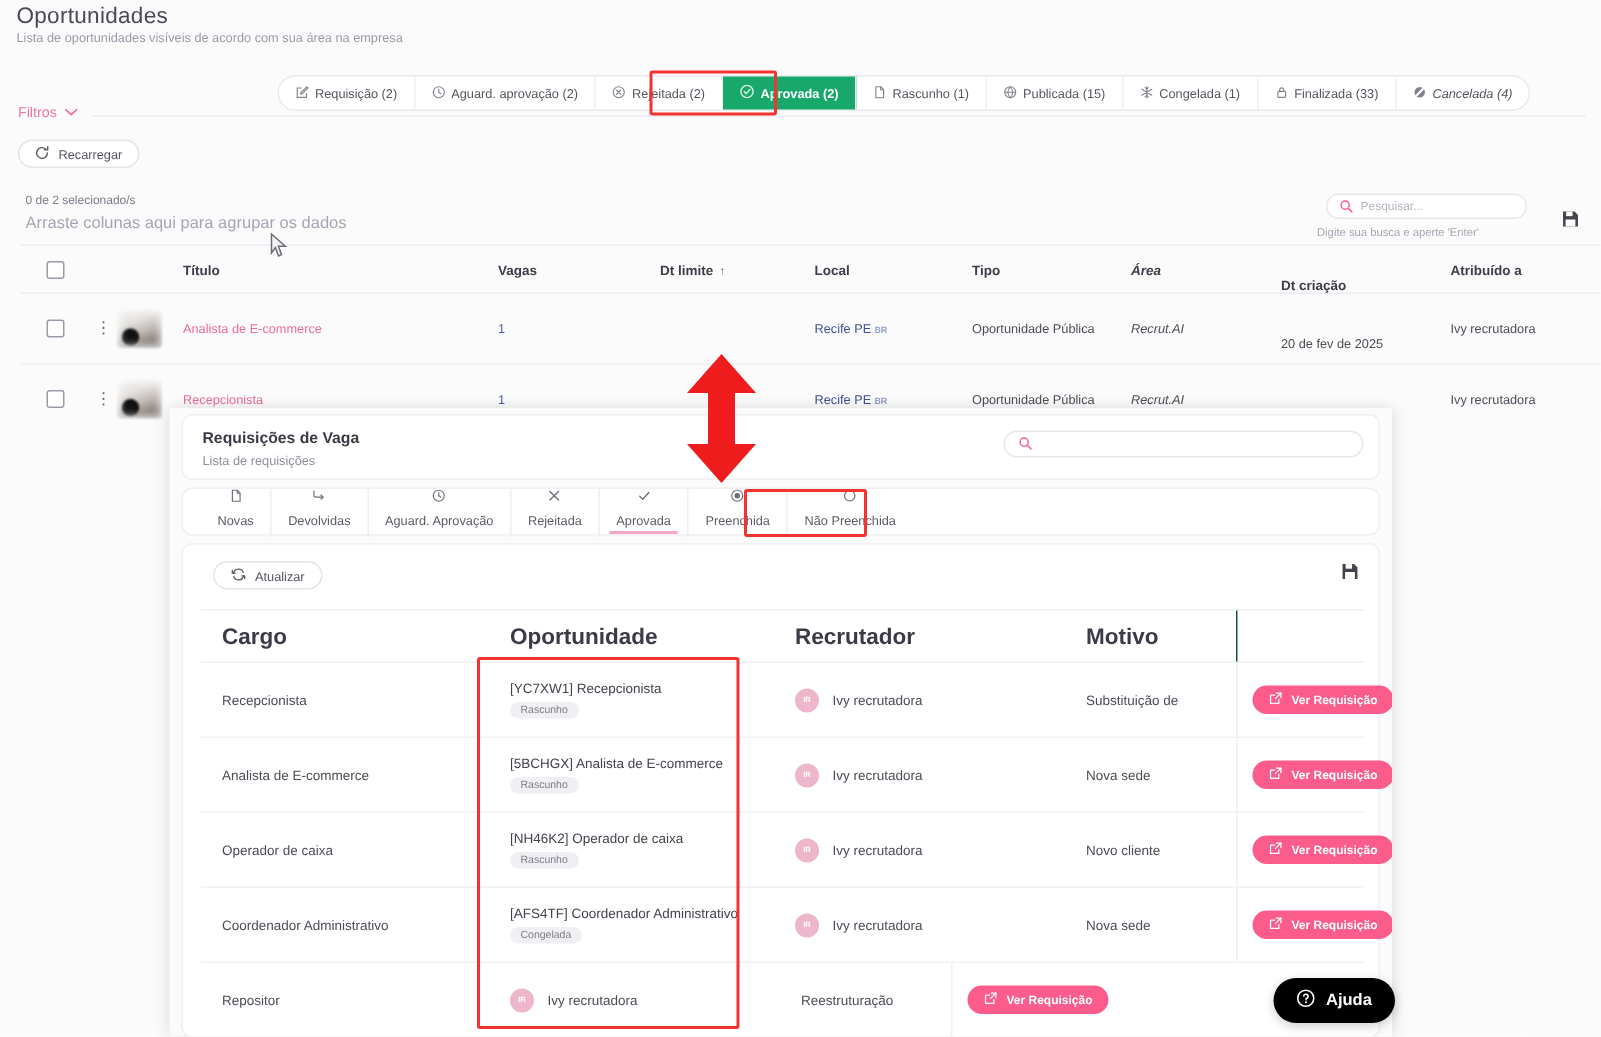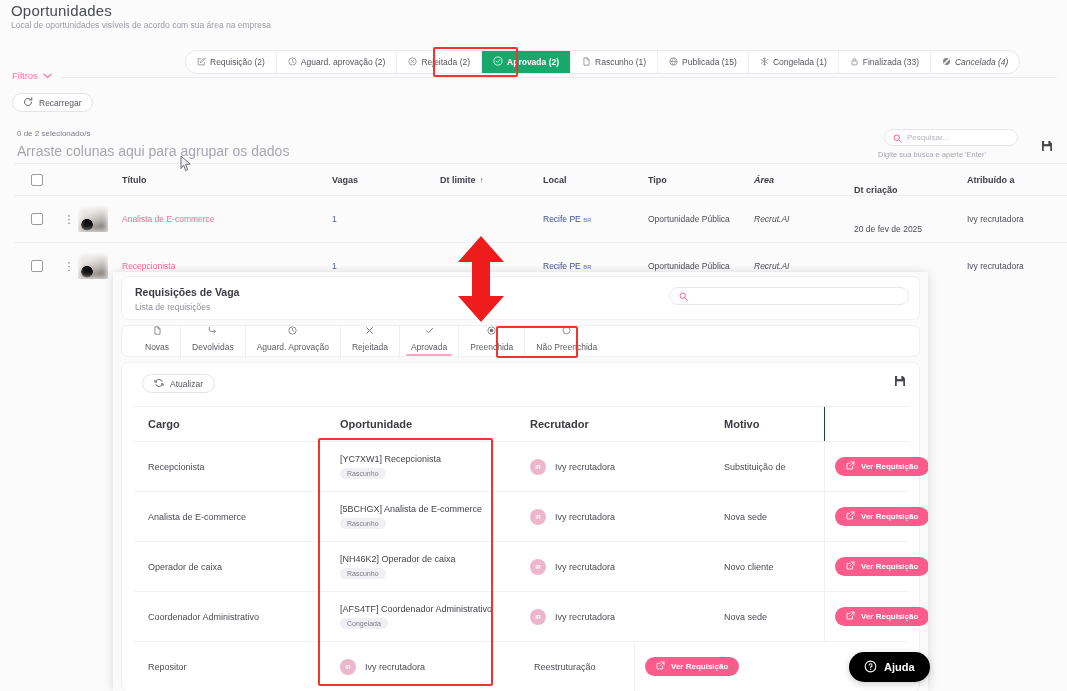--- a/index.html
+++ b/index.html
@@ -68,21 +68,21 @@
   .btn-outline {
     position: absolute; left: 12px; top: 93px;
     display: inline-flex; align-items: center; gap: 6px;
     height: 19px; padding: 0 10px;
     border: 1px solid #e3e3ea; border-radius: 10px; background: #fff;
     font-size: 8.5px; color: #55555f; cursor: pointer;
   }
 
   
   .sel-count { position: absolute; left: 17px; top: 129px; font-size: 8px; color: #7b7b87; }
-  .drag-hint { position: absolute; left: 17px; top: 143px; font-size: 14px; color: #a6a6b2; }
+  .drag-hint { position: absolute; left: 17px; top: 143px; font-size: 11px; color: #a6a6b2; }
 
   
   .usearch {
     position: absolute; left: 884px; top: 129px; width: 134px; height: 17px;
     border: 1px solid #e6e6ee; border-radius: 9px; background: #fff;
     display: flex; align-items: center; gap: 5px; padding: 0 8px;
   }
   .usearch .ph { font-size: 8px; color: #b4b4c0; }
   .usearch-hint { position: absolute; left: 878px; top: 150px; font-size: 7.5px; color: #a6a6b2; }
   .save-ic-upper { position: absolute; left: 1041px; top: 140px; font-size: 12px; color: #44444e; cursor: pointer; }
@@ -181,21 +181,21 @@
     display:inline-flex; align-items:center; gap:6px;
     border:1px solid #e3e3ea; border-radius:10px; background:#fff;
     font-size:8.5px; color:#55555f; cursor:pointer;
   }
   .save-ic-lower { position:absolute; left:772px; top:12px; font-size:12px; color:#44444e; cursor:pointer; }
 
   .ltable { position:absolute; left:12px; top:43px; width: 775px; }
   .ltable .lhr {
     display:flex; align-items:center; height:36px;
     border-top:1px solid #eeeef3; border-bottom:1px solid #eeeef3;
-    font-size:11px; font-weight:700; color:#3b3b46;
+    font-size:15px; font-weight:700; color:#3b3b46;
   }
   .ltable .lrow {
     display:flex; align-items:center; height:50px;
     border-bottom:1px solid #f1f1f5; font-size:9px; color:#4c4c57;
   }
   .lc-cargo { width:206px; flex:0 0 206px; padding-left:14px; }
   .lc-opor  { width:190px; flex:0 0 190px; }
   .lc-recr  { width:194px; flex:0 0 194px; display:flex; align-items:center; gap:9px; }
   .lc-moti  { width:101px; flex:0 0 101px; border-right:1px solid #efeff4; align-self:stretch; display:flex; align-items:center; }
   .lc-acts  { flex:1; display:flex; align-items:center; gap:13px; padding-left:10px; }
@@ -234,21 +234,21 @@
   .cursor { position:absolute; left:180px; top:155px; z-index:45; }
 </style>
 </head>
 <body>
 
 <div class="page-bg"></div>
 
 <div class="upper-wrap">
 
   <div class="pg-title">Oportunidades</div>
-  <div class="pg-sub">Local de oportunidades visíveis de acordo com sua área na empresa</div>
+  <div class="pg-sub">Lista de oportunidades visíveis de acordo com sua área na empresa</div>
 
   <div class="tabstrip" id="statusTabs">
       <div class="tab">
         <span class="ic"><svg width="9" height="9" viewBox="0 0 14 14">
             <path d="M11.6 1.4l1.2 1.2-6 6-1.6.4.4-1.6z" stroke="#6e6e7a" stroke-width="1.2" fill="none" stroke-linejoin="round"></path>
             <path d="M11.4 8.4v3.9H1.8V2.6h4.1" stroke="#6e6e7a" stroke-width="1.2" fill="none" stroke-linecap="round"></path>
           </svg></span>
         <span>Requisição (2)</span>
       </div>
       <div class="tab">

